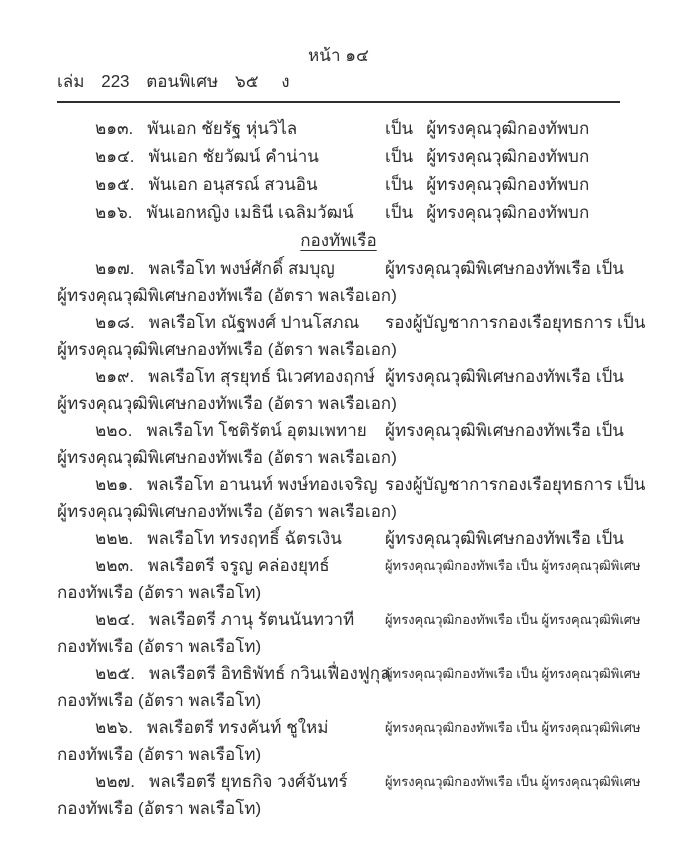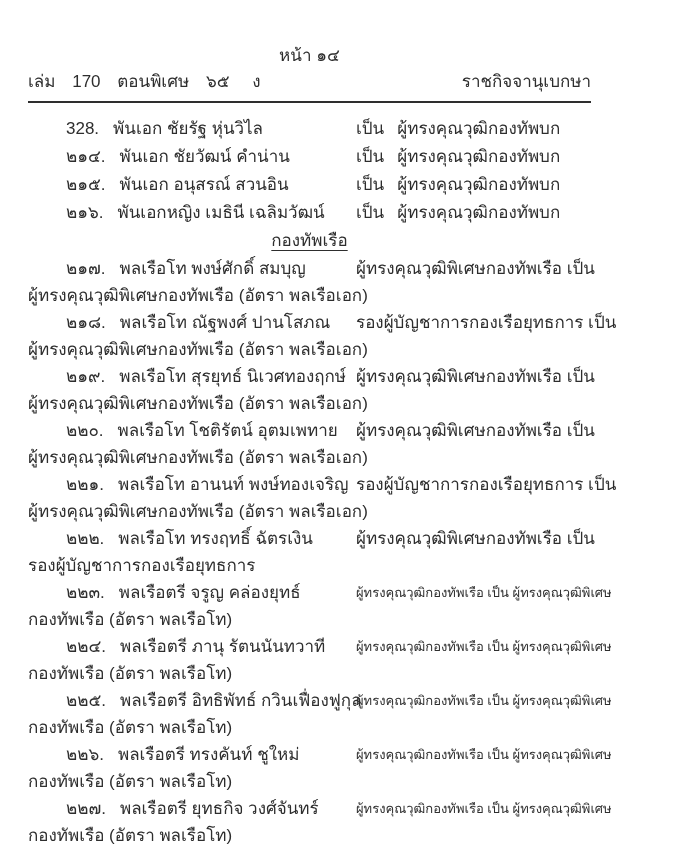--- a/index.html
+++ b/index.html
@@ -6,21 +6,21 @@
   .page {
     position: relative;
     width: 676px;
     height: 865px;
     margin: 0 auto;
     background: #ffffff;
     color: #2e2e2e;
     font-family: "Liberation Sans", "DejaVu Sans", sans-serif;
     font-size: 17px;
     box-sizing: border-box;
-    padding: 42px 56px 0 28px;
+    padding: 42px 56px 0 57px;
     overflow: hidden;
   }
   .content { width: 563px; }
   .page-label-row { text-align: center; height: 27px; line-height: 27px; }
   .masthead {
     display: flex;
     justify-content: space-between;
     align-items: baseline;
     height: 26px;
     line-height: 26px;
@@ -70,32 +70,31 @@
 <body>
 
 <div class="page">
   <div class="content">
 
     <div class="page-label-row">หน้า ๑๔</div>
 
     <div class="masthead">
       <span class="left-group">
         <span class="tok">เล่ม</span>
-        <span class="tok">170</span>
+        <span class="tok">223</span>
         <span class="tok">ตอนพิเศษ</span>
         <span class="tok">๖๕</span>
         <span class="tok-last sec">ง</span>
       </span>
-      <span>ราชกิจจานุเบกษา</span>
     </div>
 
     <div class="doc-body">
 
       <div class="row">
-        <span class="num">328.</span><span>พันเอก ชัยรัฐ  หุ่นวิไล</span>
+        <span class="num">๒๑๓.</span><span>พันเอก ชัยรัฐ  หุ่นวิไล</span>
         <span class="rightcol-plain"><span class="verb">เป็น</span><span>ผู้ทรงคุณวุฒิกองทัพบก</span></span>
       </div>
       <div class="row">
         <span class="num">๒๑๔.</span><span>พันเอก ชัยวัฒน์  คำน่าน</span>
         <span class="rightcol-plain"><span class="verb">เป็น</span><span>ผู้ทรงคุณวุฒิกองทัพบก</span></span>
       </div>
       <div class="row">
         <span class="num">๒๑๕.</span><span>พันเอก อนุสรณ์  สวนอิน</span>
         <span class="rightcol-plain"><span class="verb">เป็น</span><span>ผู้ทรงคุณวุฒิกองทัพบก</span></span>
       </div>
@@ -135,21 +134,20 @@
       <div class="row navy-row">
         <span class="num">๒๒๑.</span><span>พลเรือโท อานนท์  พงษ์ทองเจริญ</span>
         <span class="rightcol">รองผู้บัญชาการกองเรือยุทธการ เป็น</span>
       </div>
       <div class="row navy-row">ผู้ทรงคุณวุฒิพิเศษกองทัพเรือ (อัตรา พลเรือเอก)</div>
 
       <div class="row navy-row">
         <span class="num">๒๒๒.</span><span>พลเรือโท ทรงฤทธิ์  ฉัตรเงิน</span>
         <span class="rightcol">ผู้ทรงคุณวุฒิพิเศษกองทัพเรือ เป็น</span>
       </div>
-      <div class="row navy-row">รองผู้บัญชาการกองเรือยุทธการ</div>
 
       <div class="row navy-row">
         <span class="num">๒๒๓.</span><span>พลเรือตรี จรูญ  คล่องยุทธ์</span>
         <span class="rightcol rightcol-small">ผู้ทรงคุณวุฒิกองทัพเรือ เป็น ผู้ทรงคุณวุฒิพิเศษ</span>
       </div>
       <div class="row navy-row">กองทัพเรือ (อัตรา พลเรือโท)</div>
 
       <div class="row navy-row">
         <span class="num">๒๒๔.</span><span>พลเรือตรี ภานุ  รัตนนันทวาที</span>
         <span class="rightcol rightcol-small">ผู้ทรงคุณวุฒิกองทัพเรือ เป็น ผู้ทรงคุณวุฒิพิเศษ</span>

